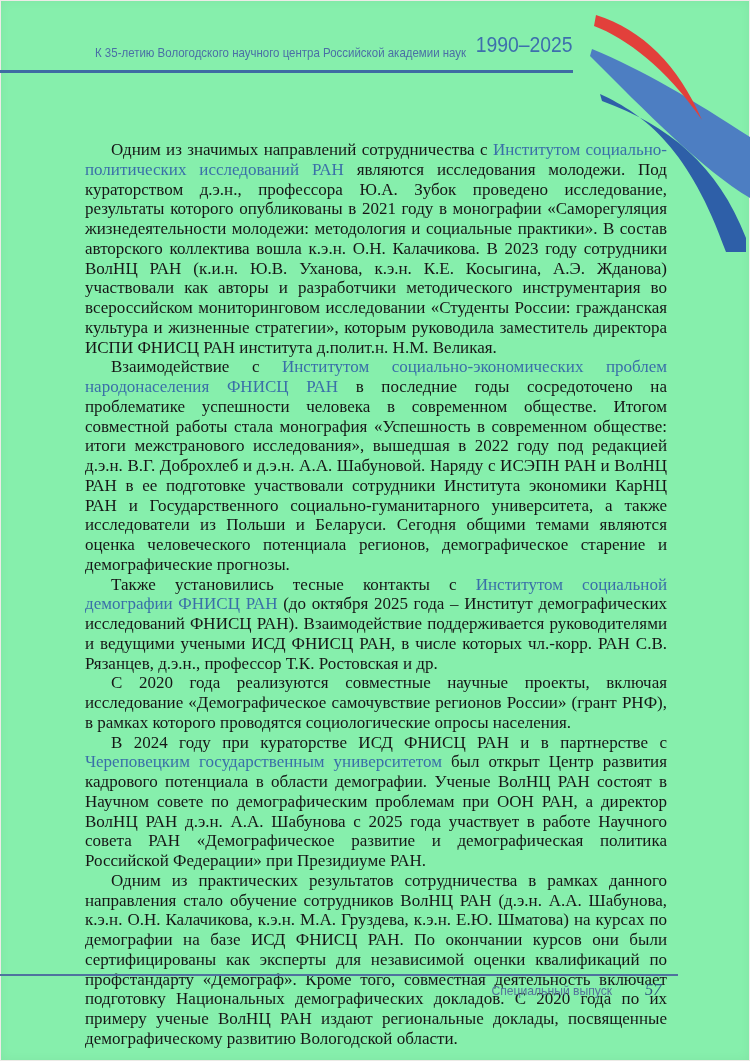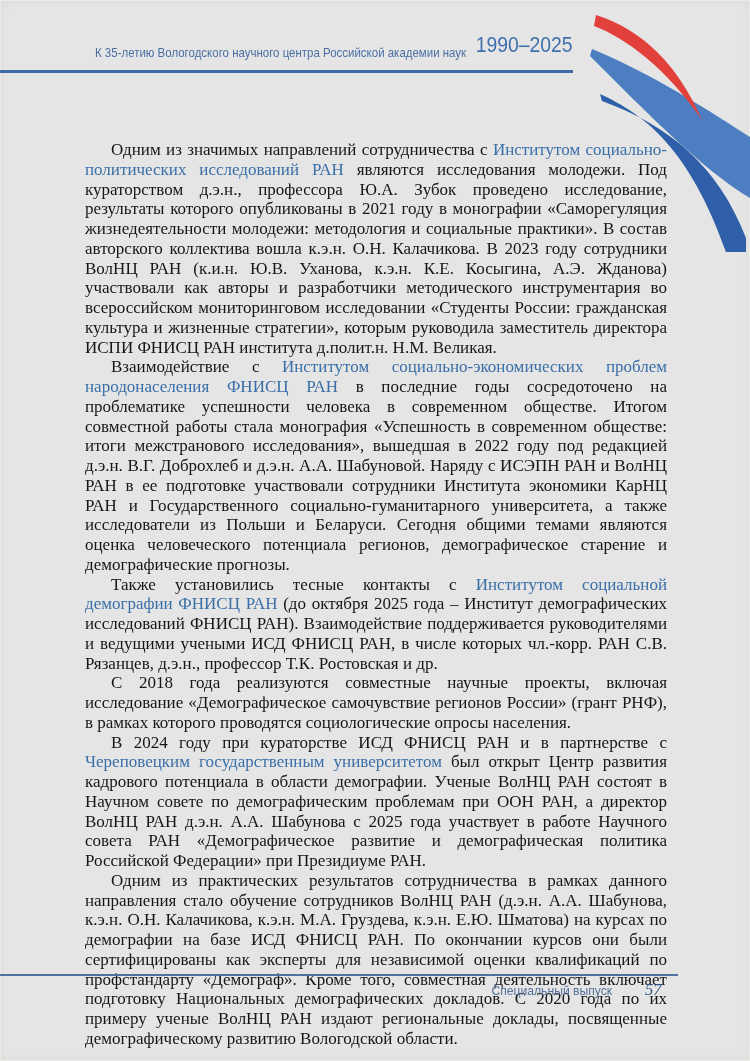--- a/index.html
+++ b/index.html
@@ -1,19 +1,19 @@
 <!DOCTYPE html>
 <html lang="ru" style="--link-color: #3a6fa8;"><head>
 <meta charset="utf-8">
 <style>
   html,body{margin:0;padding:0;background:#ffffff;}
   .page{
     position:relative;
     width:750px;height:1061px;
-    background:#e5e5e5;
+    background:#86efac;
     overflow:hidden;
     box-shadow:inset 0 0 0 1px #edebe7, inset 0 0 12px rgba(0,0,0,.05);
     font-family:"Liberation Serif", serif;
   }
   
   .header-title{
     position:absolute;left:95px;top:45px;
     font-family:"Liberation Sans", sans-serif;
     font-size:13.5px;color:#4a6fa5;white-space:nowrap;
     transform:scaleX(.85);transform-origin:left top;
@@ -71,21 +71,21 @@
     <path d="M 4 49 C 55 70 105 100 162 137 L 162 198 C 115 170 58 112 2 56 Z" fill="#4d7ec2"></path>
     <path d="M 12 94 C 58 115 102 150 138 252 L 158 252 L 158 238 C 130 165 80 125 14 101 Z" fill="#2e5fa8"></path>
     <path d="M 8 15 C 55 30 90 65 114 120 C 78 68 38 38 6 26 Z" fill="#e2403b"></path>
   </svg>
 
   <div class="article">
 
   <p class="para"><span class="run">Одним из значимых направлений сотрудничества с </span><span class="run link">Институтом социально-политических исследований РАН</span><span class="run"> являются исследования молодежи. Под кураторством д.э.н., профессора Ю.А. Зубок проведено исследование, результаты которого опубликованы в 2021 году в монографии «Саморегуляция жизнедеятельности молодежи: методология и социальные практики». В состав авторского коллектива вошла к.э.н. О.Н. Калачикова. В 2023 году сотрудники ВолНЦ РАН (к.и.н. Ю.В. Уханова, к.э.н. К.Е. Косыгина, А.Э. Жданова) участвовали как авторы и разработчики методического инструментария во всероссийском мониторинговом исследовании «Студенты России: гражданская культура и жизненные стратегии», которым руководила заместитель директора ИСПИ ФНИСЦ РАН института д.полит.н. Н.М. Великая.</span></p>
       <p class="para"><span class="run">Взаимодействие с </span><span class="run link">Институтом социально-экономических проблем народонаселения ФНИСЦ РАН</span><span class="run"> в последние годы сосредоточено на проблематике успешности человека в современном обществе. Итогом совместной работы стала монография «Успешность в современном обществе: итоги межстранового исследования», вышедшая в 2022 году под редакцией д.э.н. В.Г. Доброхлеб и д.э.н. А.А. Шабуновой. Наряду с ИСЭПН РАН и ВолНЦ РАН в ее подготовке участвовали сотрудники Института экономики КарНЦ РАН и Государственного социально-гуманитарного университета, а также исследователи из Польши и Беларуси. Сегодня общими темами являются оценка человеческого потенциала регионов, демографическое старение и демографические прогнозы.</span></p>
       <p class="para"><span class="run">Также установились тесные контакты с </span><span class="run link">Институтом социальной демографии ФНИСЦ РАН</span><span class="run"> (до октября 2025 года – Институт демографических исследований ФНИСЦ РАН). Взаимодействие поддерживается руководителями и ведущими учеными ИСД ФНИСЦ РАН, в числе которых чл.-корр. РАН С.В. Рязанцев, д.э.н., профессор Т.К. Ростовская и др.</span></p>
-      <p class="para"><span class="run">С 2018 года реализуются совместные научные проекты, включая исследование «Демографическое самочувствие регионов России» (грант РНФ), в рамках которого проводятся социологические опросы населения.</span></p>
+      <p class="para"><span class="run">С 2020 года реализуются совместные научные проекты, включая исследование «Демографическое самочувствие регионов России» (грант РНФ), в рамках которого проводятся социологические опросы населения.</span></p>
       <p class="para"><span class="run">В 2024 году при кураторстве ИСД ФНИСЦ РАН и в партнерстве с </span><span class="run link">Череповецким государственным университетом</span><span class="run"> был открыт Центр развития кадрового потенциала в области демографии. Ученые ВолНЦ РАН состоят в Научном совете по демографическим проблемам при ООН РАН, а директор ВолНЦ РАН д.э.н. А.А. Шабунова с 2025 года участвует в работе Научного совета РАН «Демографическое развитие и демографическая политика Российской Федерации» при Президиуме РАН.</span></p>
       <p class="para"><span class="run">Одним из практических результатов сотрудничества в рамках данного направления стало обучение сотрудников ВолНЦ РАН (д.э.н. А.А. Шабунова, к.э.н. О.Н. Калачикова, к.э.н. М.А. Груздева, к.э.н. Е.Ю. Шматова) на курсах по демографии на базе ИСД ФНИСЦ РАН. По окончании курсов они были сертифицированы как эксперты для независимой оценки квалификаций по профстандарту «Демограф». Кроме того, совместная деятельность включает подготовку Национальных демографических докладов. С 2020 года по их примеру ученые ВолНЦ РАН издают региональные доклады, посвященные демографическому развитию Вологодской области.</span></p>
     </div>
 
   <div class="footer-rule"></div>
 
   <div class="footer-label">Специальный выпуск</div>
 
   <div class="footer-page">57</div>
 

